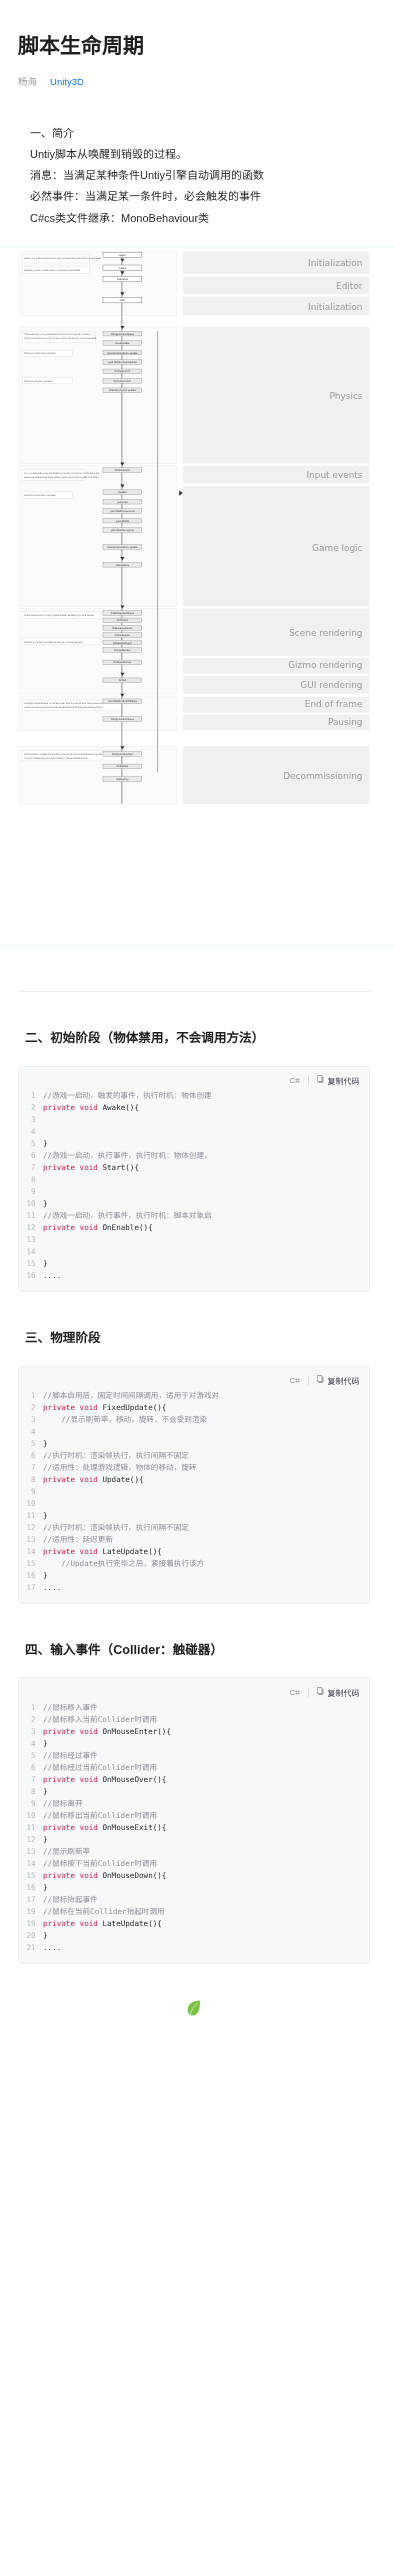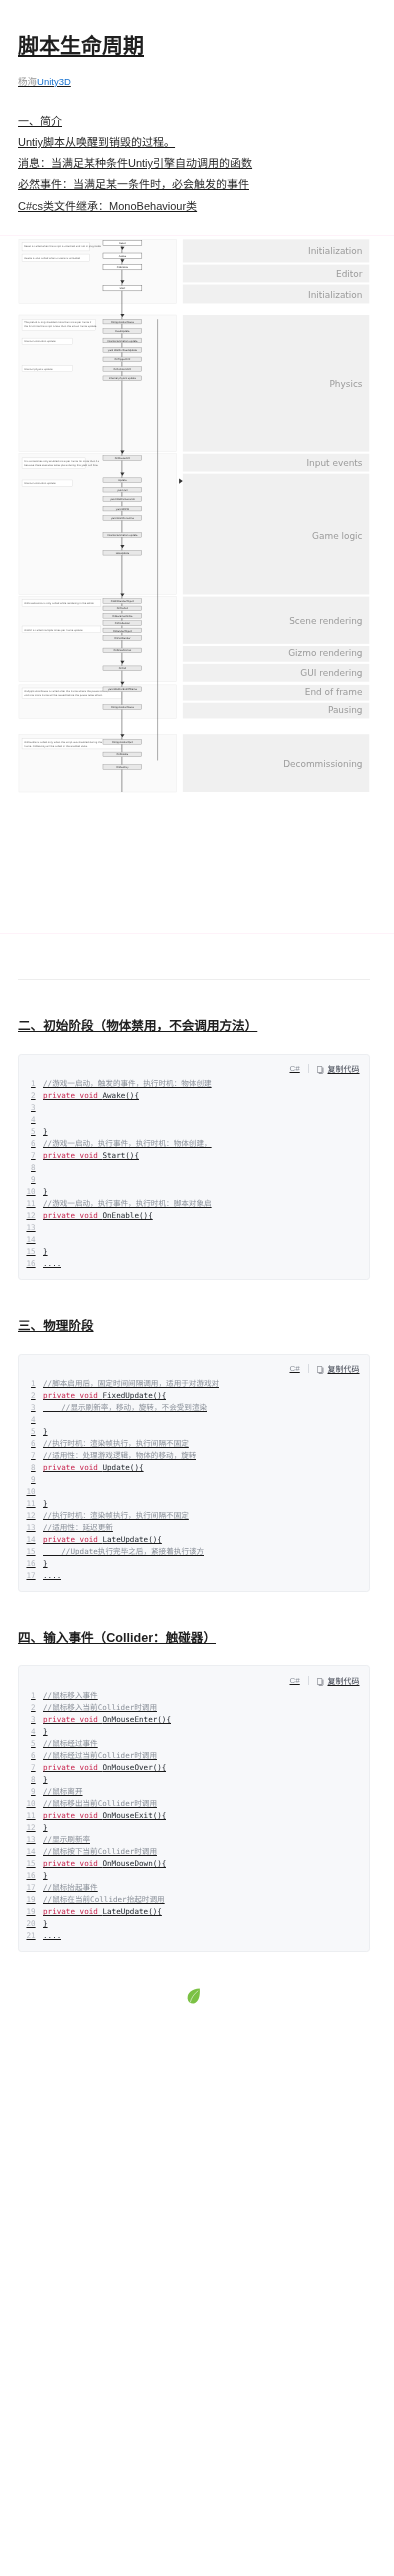--- a/index.html
+++ b/index.html
@@ -5,64 +5,64 @@
 <style>
   * { box-sizing: border-box; }
   html, body { margin:0; padding:0; }
   body {
     width: 394px;
     background: #ffffff;
     font-family: "Liberation Sans", "DejaVu Sans", sans-serif;
     color: #1a1a1a;
     -webkit-font-smoothing: antialiased;
   }
-  .page { width:388px; min-height:2576px; position:relative; background:#fff;text-decoration:underline; }
+  .page { width:388px; min-height:2576px; position:relative; background:#fff; }
 
   
   .article-header { padding: 32px 18px 0 18px; }
   .article-title {
     font-size: 21px;
     font-weight: 700;
     line-height: 1.35;
     letter-spacing: 0px;
     color: #1f1f1f;
     margin: 0 0 13.7px 0;
   }
-  .byline { display:flex; align-items:center; gap:0; font-size:9.5px; margin-bottom:2.1px; }
+  .byline { display:flex; align-items:center; gap:13px; font-size:9.5px; margin-bottom:2.1px; }
   .byline .author { color:#999999; }
   .byline .tag { color:#1772d0; }
 
   
   .content { padding: 21px 18px 0 18px; }
   .para {
     font-size: 11px;
     line-height: 1.92;
     color: #2b2b2b;
-    margin: 0;
+    margin: 12px;
     word-break: break-all;
   }
   .para .line { display:block; }
 
   
   .chart-wrap { margin: 18px 0 0 0; padding: 0 0 0 0; }
   .chart {
     position: relative;
     width: 394px;
     height: 699px;
-    background: #f9a8d4;
+    background: #7dd3fc;
     overflow: hidden;
   }
   .chart svg { display:block; }
 
   
   .sec-title {
     font-size: 12.6px;
     font-weight: 700;
     color: #1f1f1f;
-    margin: 37px 0 18px 0;
+    margin: 37px 0 18px 7px;
     line-height: 1.5;
   }
 
   
   .codeblock {
     background: #f7f8fa;
     border: 0.5px solid #eceef1;
     border-radius: 3.2px;
     padding: 5.3px 0 8.4px 0;
     margin: 0 0 5.3px 0;
@@ -73,21 +73,21 @@
     justify-content:flex-end;
     align-items:center;
     gap: 0px;
     padding: 3.2px 9.5px 4.2px 9.5px;
     font-size: 8px;
     color: #8a8f99;
   }
   .code-lang { padding-right:8.4px; }
   .tb-div { width:0.5px; height:9.5px; background:#d8dbe0; }
   .copy-btn {
-    display:flex; align-items:flex-end; gap:3.7px;
+    display:flex; align-items:flex-start; gap:3.7px;
     padding-left:8.4px;
     color:#3f4450;
     cursor:pointer;
     font-size:8px;
   }
   .copy-icon { width:6.8px; height:8px; display:inline-block; position:relative; }
   .code-lines {
     font-family: "DejaVu Sans Mono", "Liberation Mono", monospace;
     font-size: 7.6px;
     line-height: 12px;

